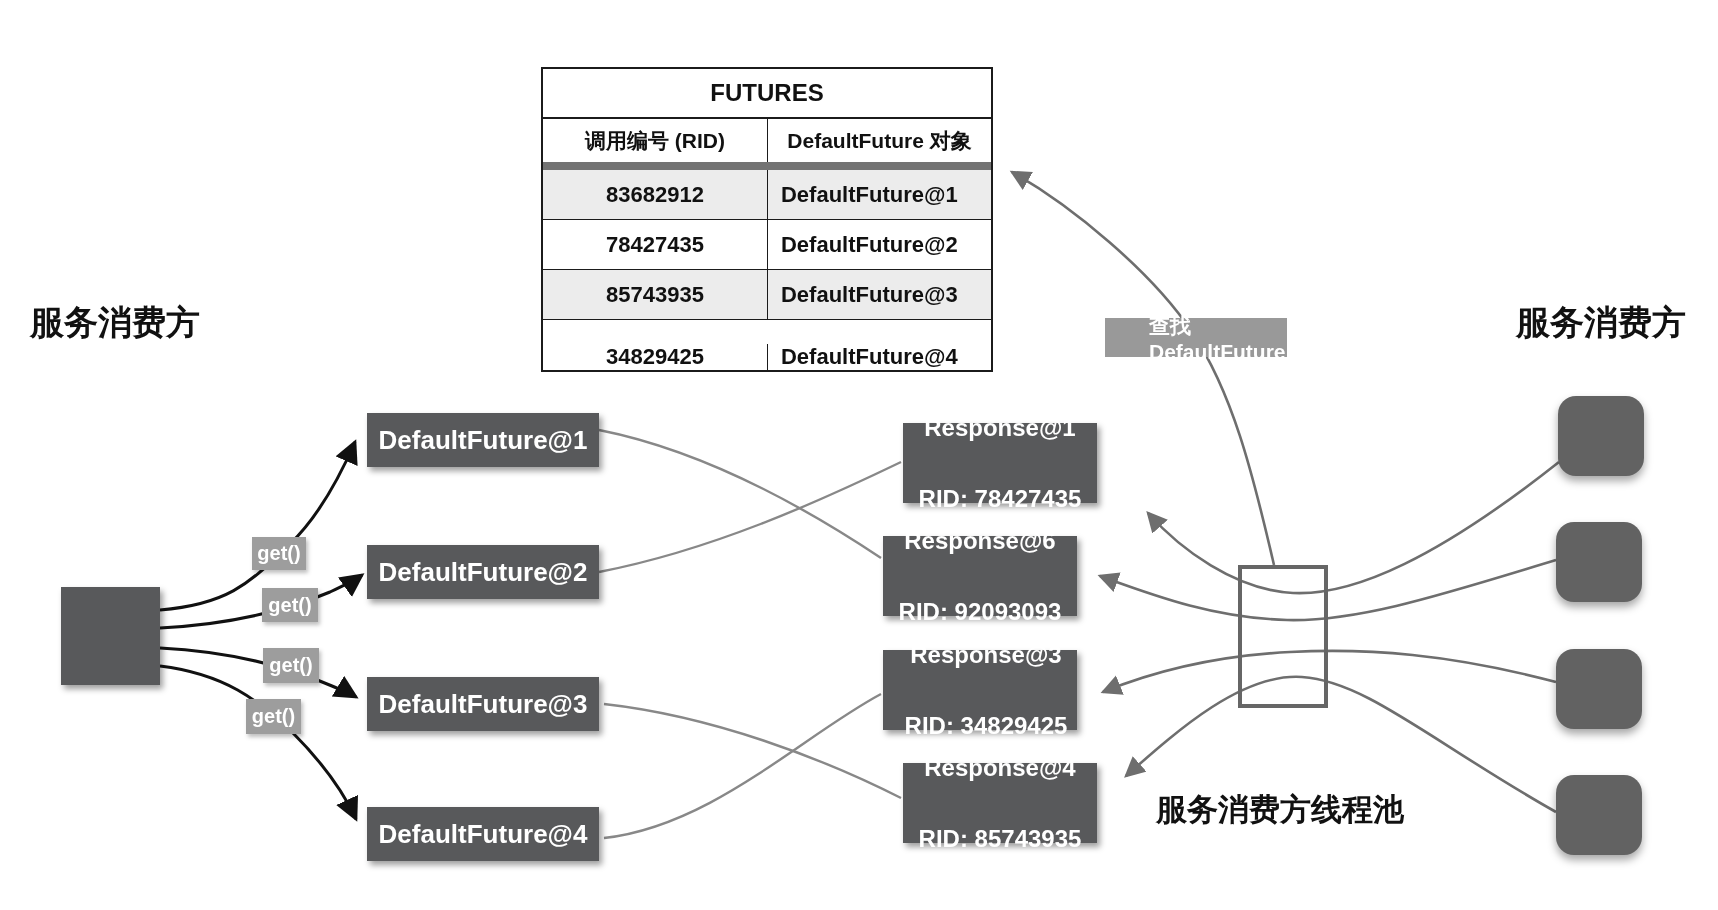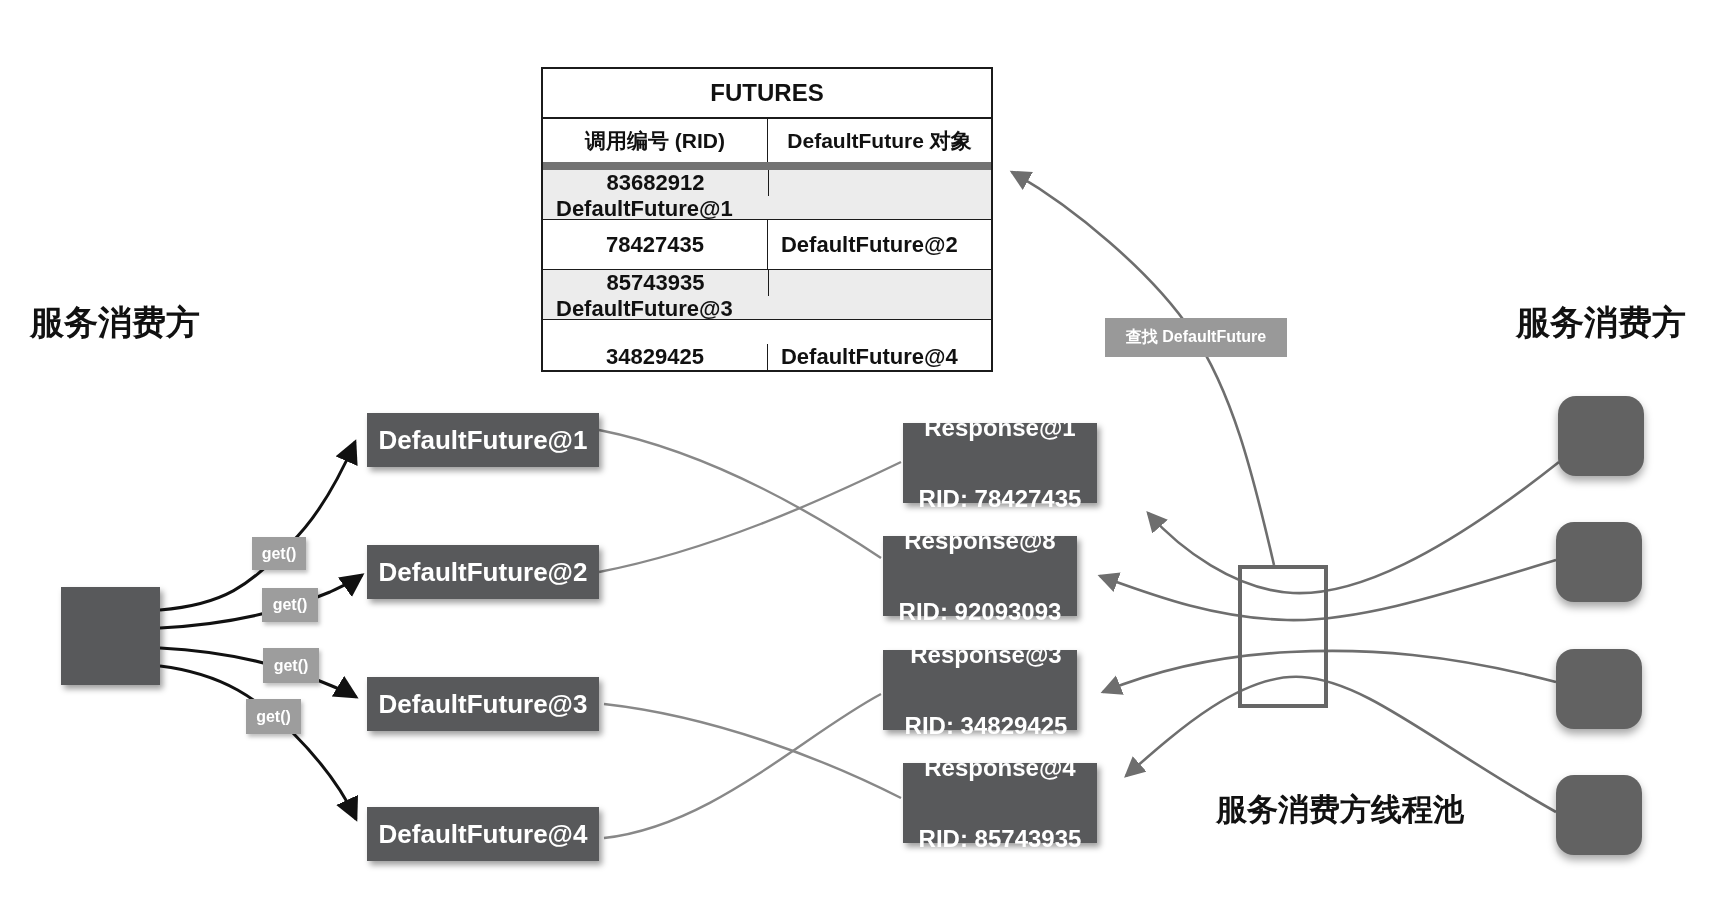--- a/index.html
+++ b/index.html
@@ -14,41 +14,41 @@
   .side-label{position:absolute;font-size:34px;font-weight:bold;color:#111;white-space:nowrap;}
 
   
   .ftable{position:absolute;left:541px;top:37px;width:452px;border:2px solid #1b1b1b;background:#fff;margin-top:30px;}
   .ftable .title{height:50px;border-bottom:2px solid #1b1b1b;display:flex;align-items:center;justify-content:center;
     font-size:24px;font-weight:bold;color:#111;}
   .ftable .hrow{display:flex;height:51px;border-bottom:8px solid #737373;}
   .ftable .hrow .hc{display:flex;align-items:center;justify-content:center;font-size:21px;font-weight:bold;color:#111;}
   .ftable .row{display:flex;height:50px;border-bottom:1.5px solid #1b1b1b;}
   .ftable .row:last-child{border-bottom:none;align-items:flex-end;}
-  .ftable .row.shade{background:var(--row-shade);flex-direction:column;}
+  .ftable .row.shade{background:var(--row-shade);}
   .c1{width:226px;border-right:1.5px solid #1b1b1b;}
   .c2{width:224px;}
   .ftable .cell-rid{display:flex;align-items:center;justify-content:center;font-size:22px;font-weight:bold;color:#111;}
   .ftable .cell-fut{display:flex;align-items:center;justify-content:flex-start;padding-left:13px;font-size:22px;font-weight:bold;color:#111;}
 
   .dark-box{position:absolute;background:var(--box-dark);color:#fff;font-weight:bold;
     display:flex;align-items:center;justify-content:center;box-shadow:3px 4px 6px rgba(0,0,0,.38);}
   .consumer-box{left:61px;top:587px;width:99px;height:98px;}
   .future-box{left:367px;width:232px;height:54px;font-size:26px;}
   .response-box{width:194px;height:80px;flex-direction:column;font-size:24px;line-height:1.3;gap:40px;}
 
-  .get-label{position:absolute;background:var(--label-gray);color:#fff;font-weight:bold;font-size:16px;
+  .get-label{position:absolute;background:var(--label-gray);color:#fff;font-weight:bold;font-size:20px;
     display:flex;align-items:center;justify-content:center;box-shadow:2px 3px 4px rgba(0,0,0,.25);}
   .lookup-label{position:absolute;left:1105px;top:318px;width:182px;height:39px;background:#999999;color:#fff;
-    font-weight:bold;font-size:16px;display:flex;align-items:center;justify-content:center;}
+    font-weight:bold;font-size:21px;display:flex;align-items:center;justify-content:center;padding-left:44px;}
 
   .provider-box{position:absolute;width:86px;height:80px;border-radius:18px;background:var(--provider-gray);
     box-shadow:0 5px 9px rgba(0,0,0,.35);}
 
-  .pool-label{position:absolute;left:1216px;top:789px;width:236px;text-align:center;
+  .pool-label{position:absolute;left:1156px;top:789px;width:236px;text-align:center;
     font-size:31px;font-weight:bold;color:#111;white-space:nowrap;font-family:Liberation Serif, serif;}
 </style>
 </head>
 <body>
 
 <div class="canvas">
 
   <svg class="layer" width="1718" height="910" viewBox="0 0 1718 910">
     <defs>
       <marker id="arrowBlack" markerWidth="10" markerHeight="10" refX="7" refY="4" orient="auto" markerUnits="strokeWidth">
@@ -122,21 +122,21 @@
   <div class="dark-box future-box" style="top:413px;">DefaultFuture@1</div>
   <div class="dark-box future-box" style="top:545px;">DefaultFuture@2</div>
   <div class="dark-box future-box" style="top:677px;">DefaultFuture@3</div>
   <div class="dark-box future-box" style="top:807px;">DefaultFuture@4</div>
 
   <div class="dark-box response-box" style="left:903px;top:423px;">
     <span>Response@1</span>
     <span>RID: 78427435</span>
   </div>
   <div class="dark-box response-box" style="left:883px;top:536px;">
-    <span>Response@8</span>
+    <span>Response@6</span>
     <span>RID: 92093093</span>
   </div>
   <div class="dark-box response-box" style="left:883px;top:650px;padding-left:12px;">
     <span>Response@3</span>
     <span>RID: 34829425</span>
   </div>
   <div class="dark-box response-box" style="left:903px;top:763px;">
     <span>Response@4</span>
     <span>RID: 85743935</span>
   </div>

